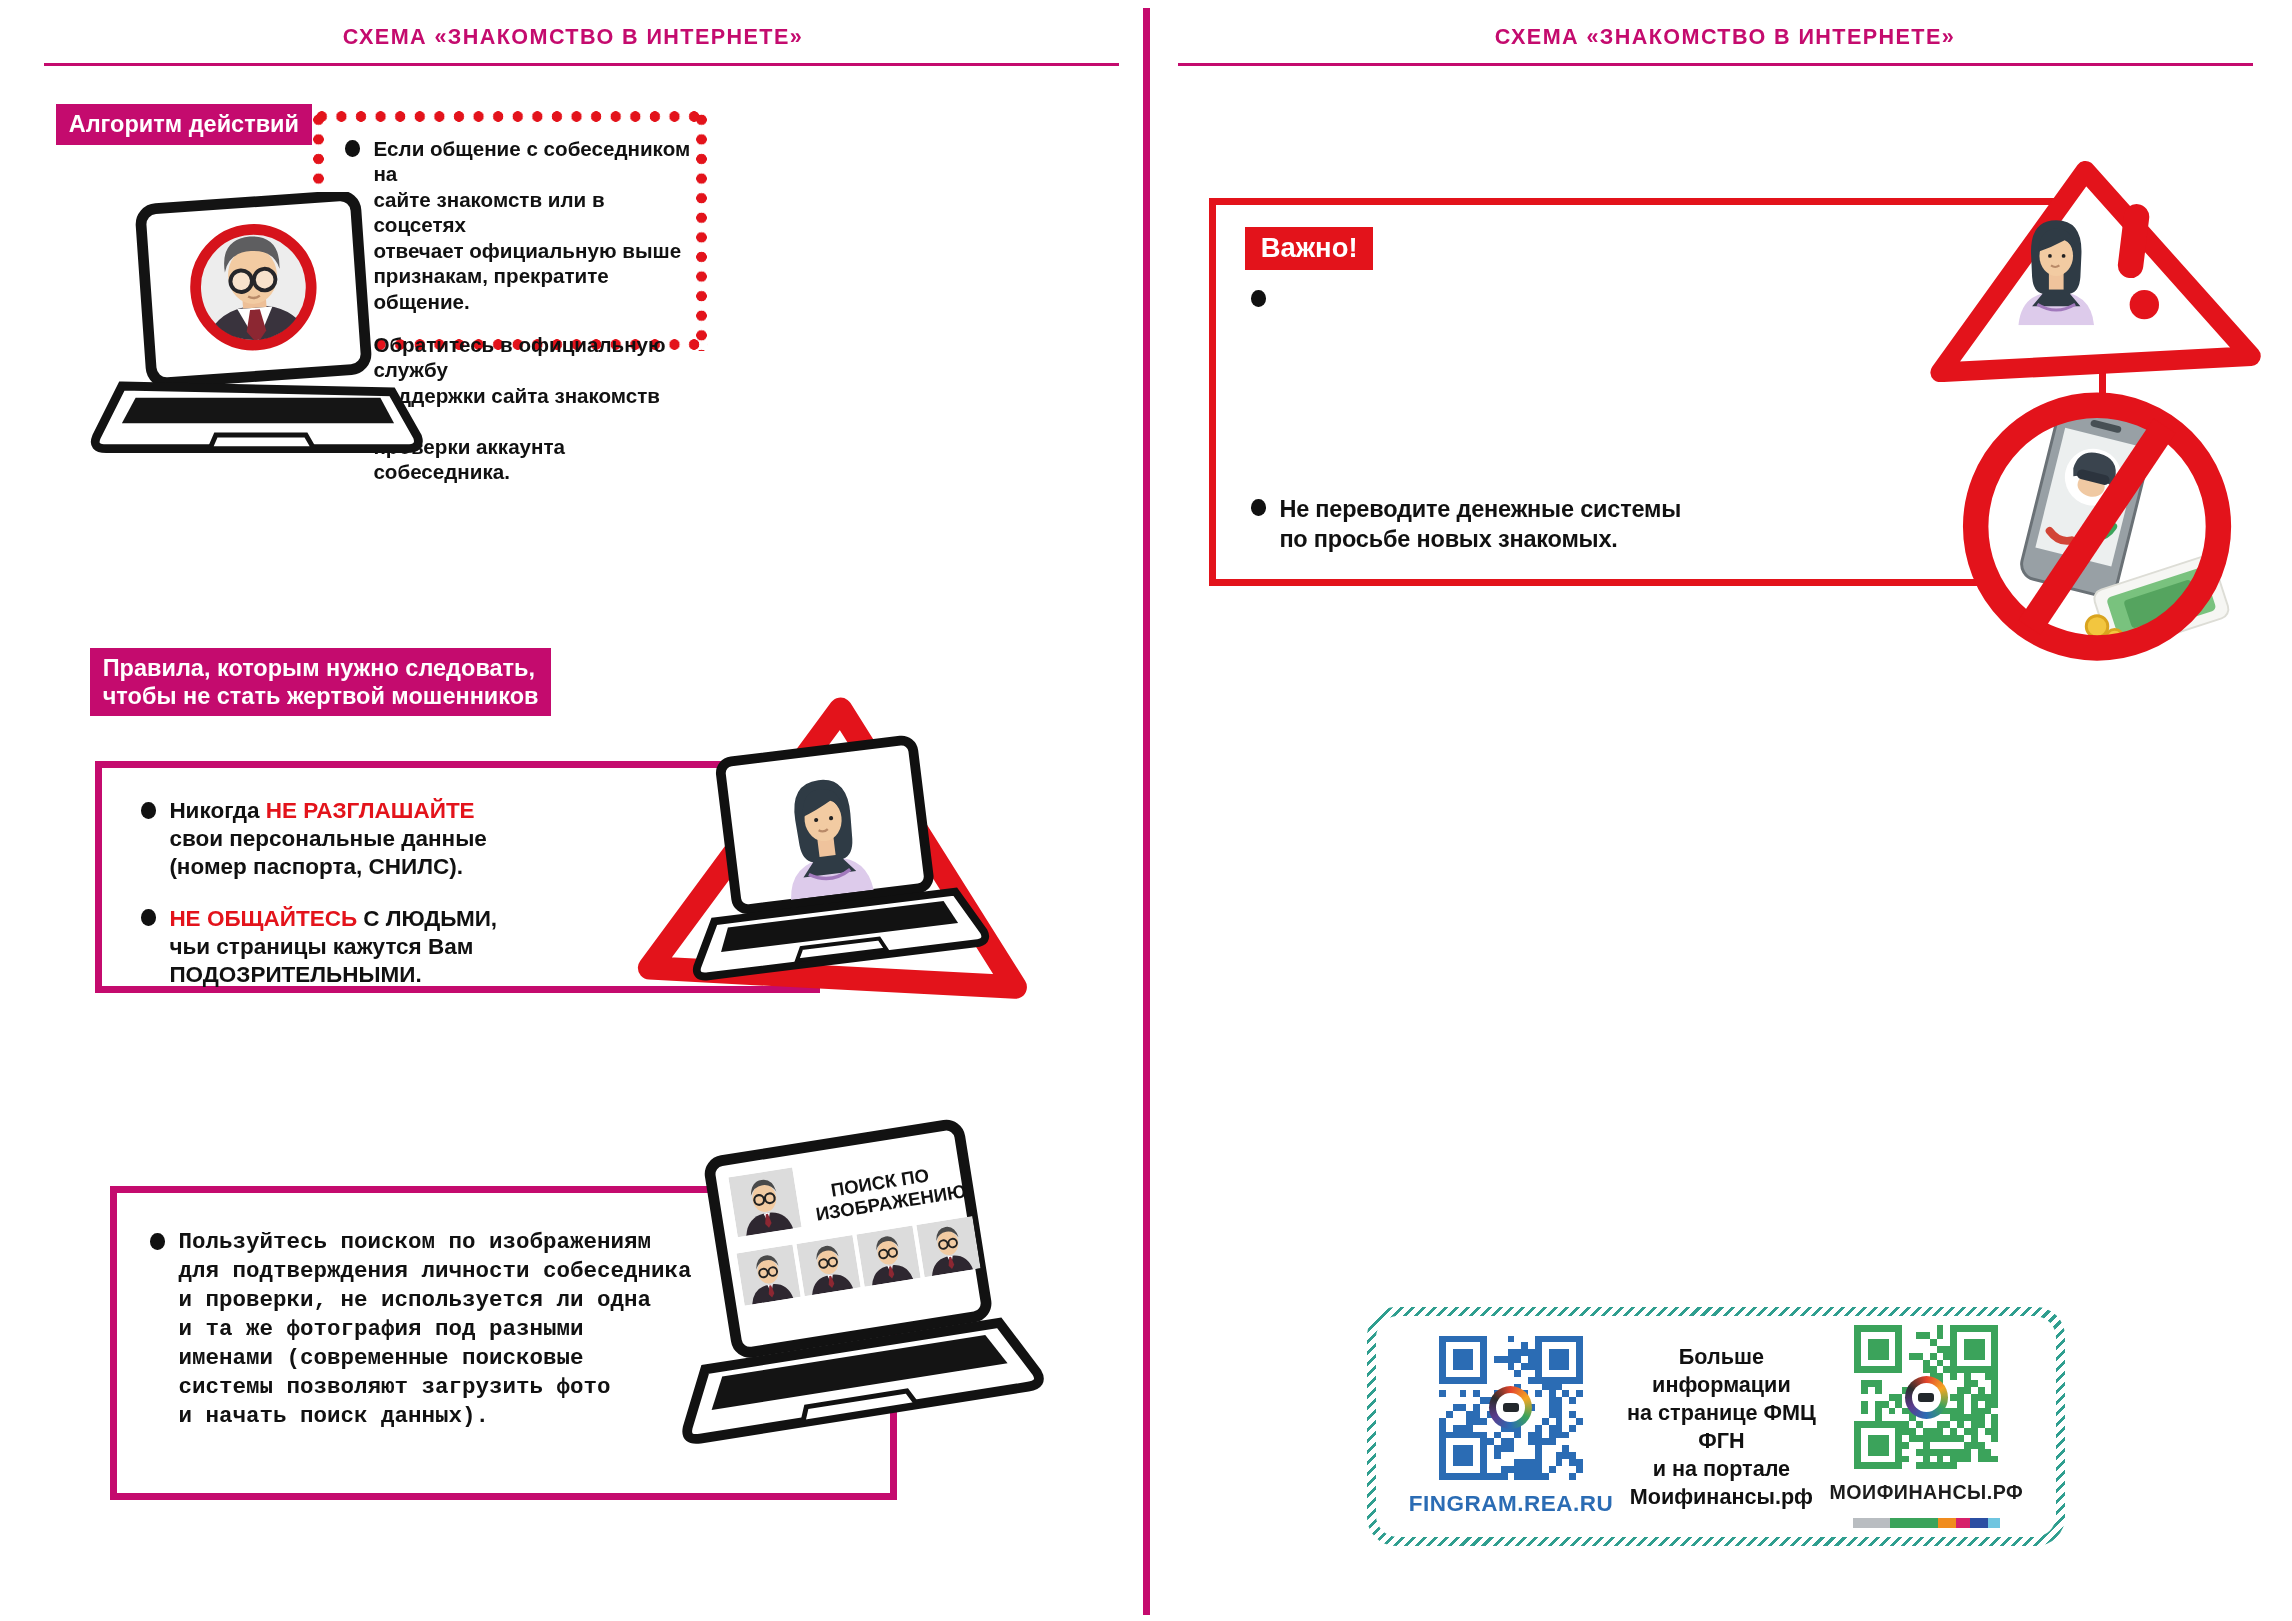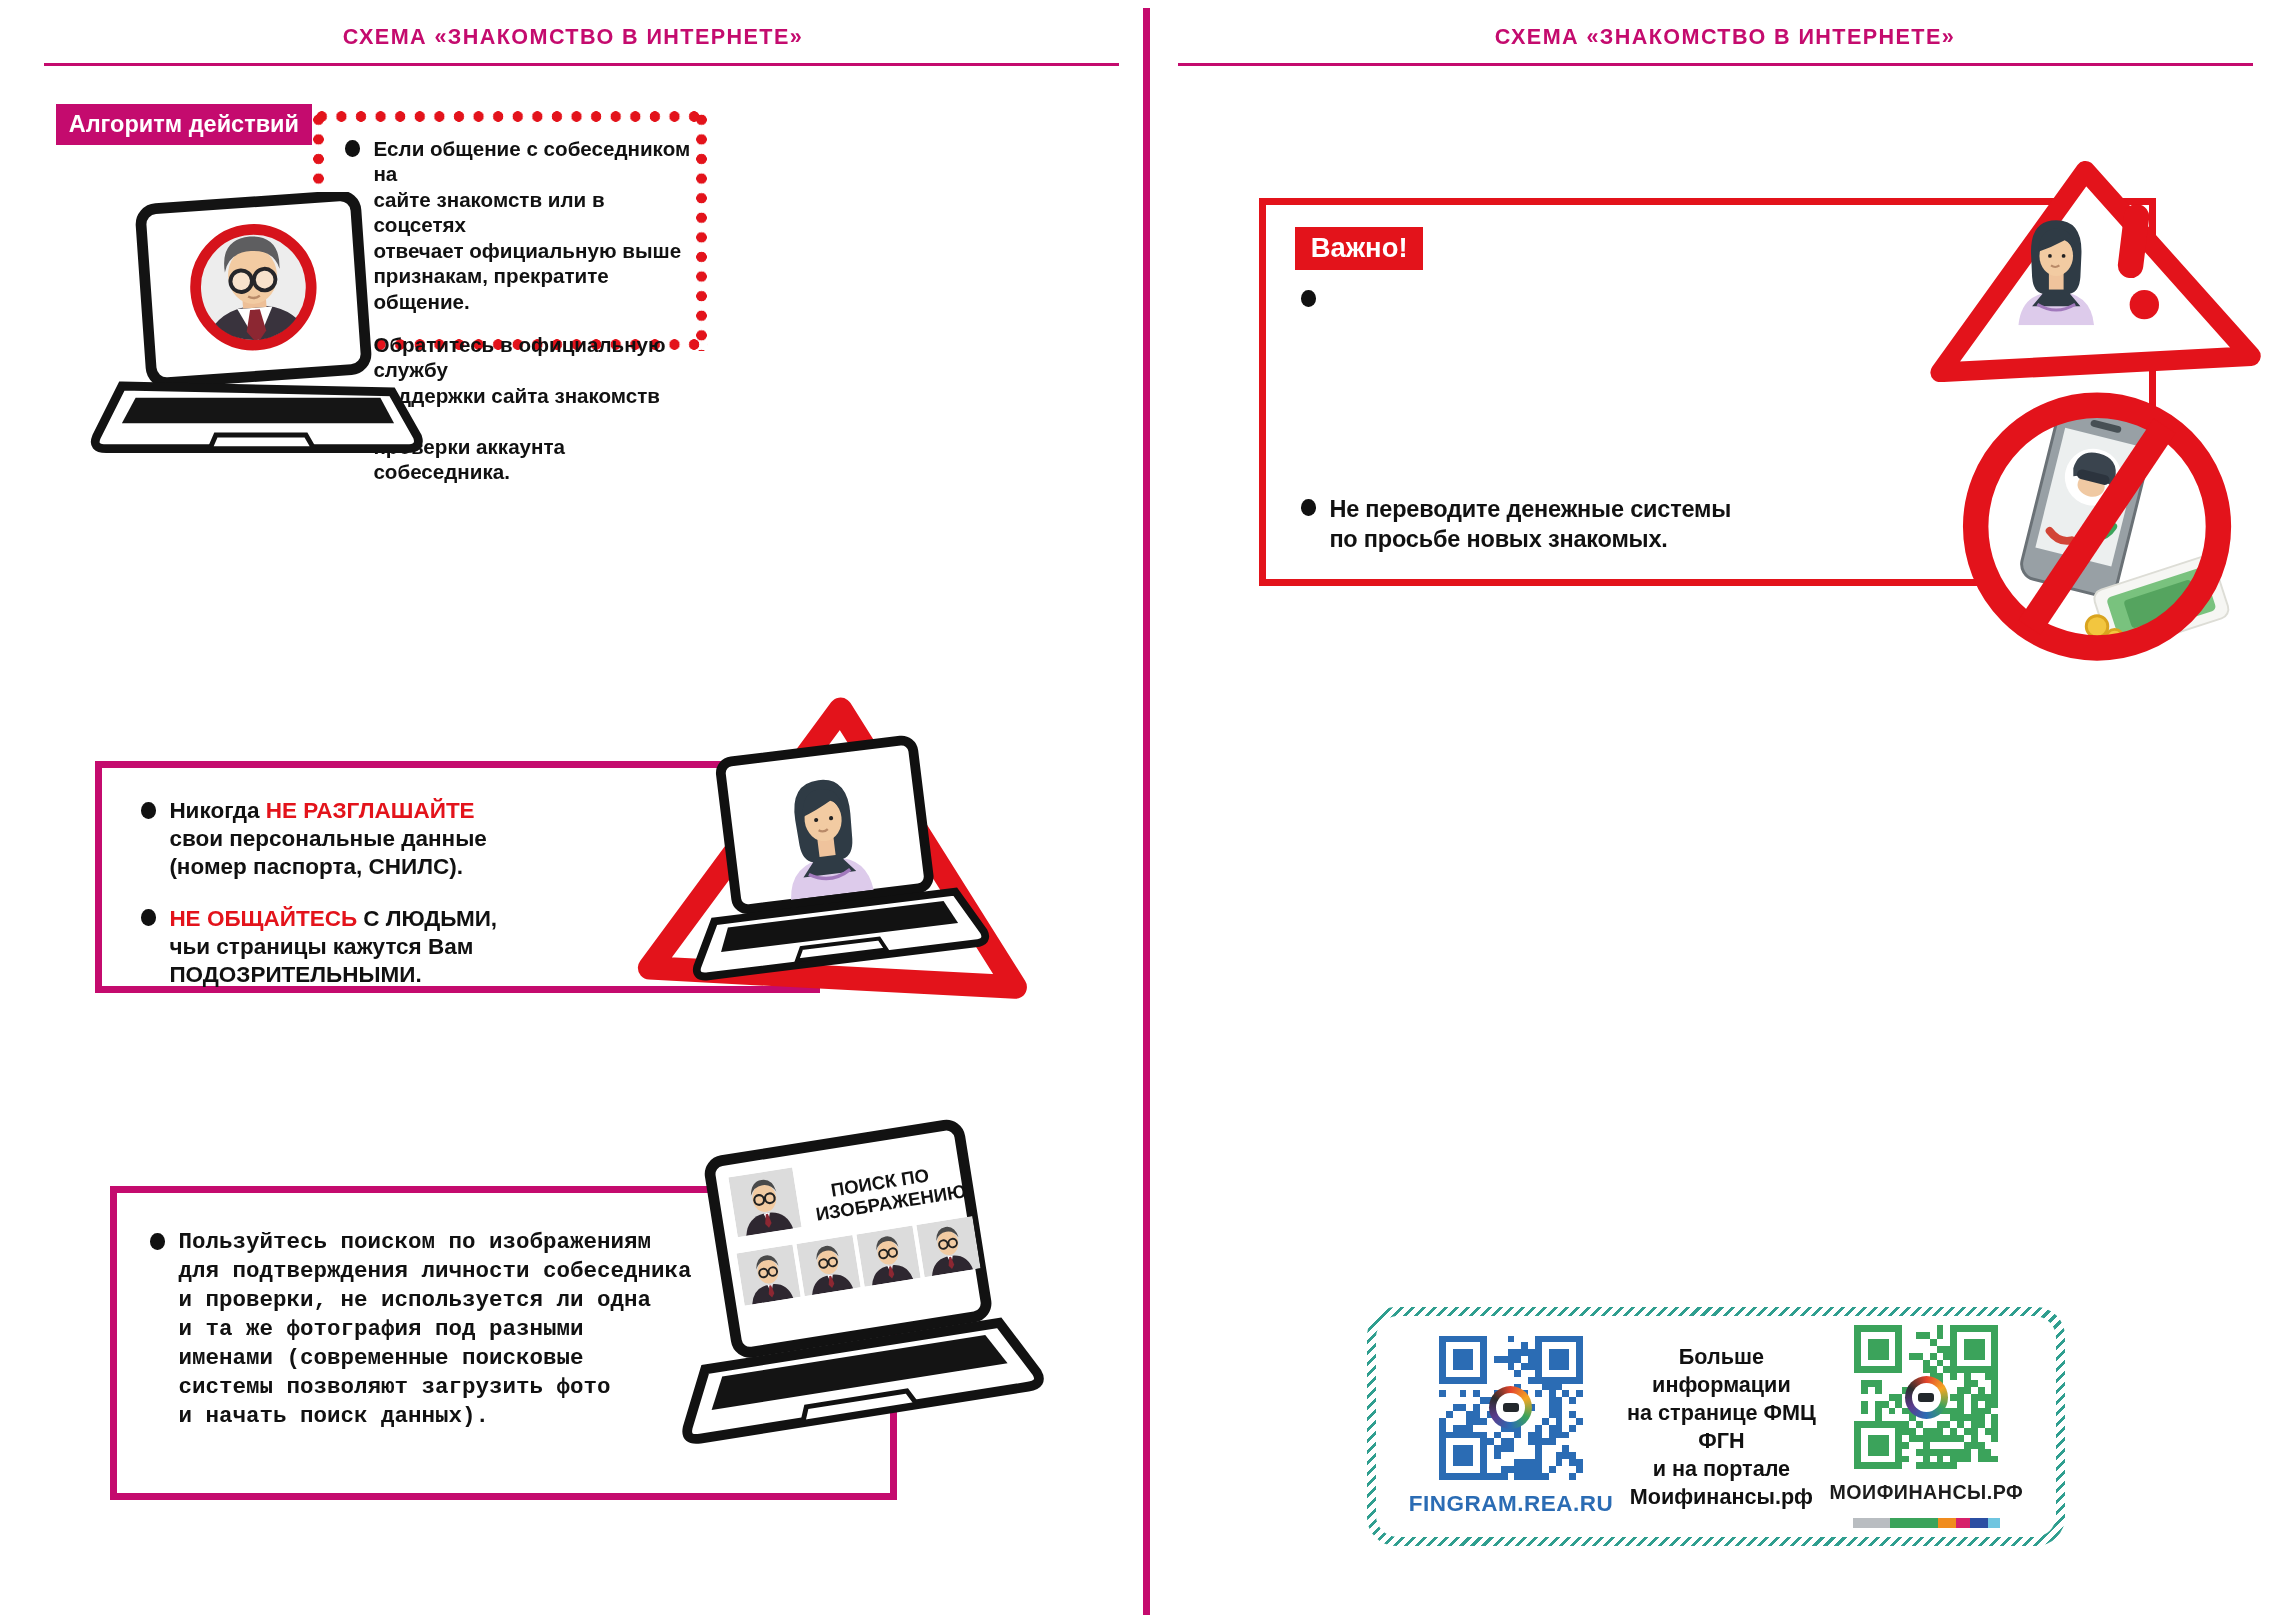--- a/index.html
+++ b/index.html
@@ -165,20 +165,22 @@
         <circle cx="202" cy="90" r="11" fill="#FFFFFF" fill-opacity="0.45" stroke="#26262A" stroke-width="4"></circle>
         <path d="M189 90 h2" stroke="#26262A" stroke-width="3"></path>
         <path d="M184 106 q6 4 12 0" stroke="#B98A68" stroke-width="2.5" fill="none"></path>
       </g>
     </g>
     <path d="M52 198 l276 6 26 46 q4 12 -11 12 H36 q-15 0 -10 -12 z" fill="#fff" stroke="#131313" stroke-width="9"></path>
     <path d="M66 210 h250 l14 26 H52 z" fill="#151515"></path>
     <path d="M148 248 h92 l8 14 h-106 z" fill="#fff" stroke="#131313" stroke-width="5"></path>
   </svg>
 
+  <div class="pink-label" style="left:90px;top:648px;line-height:28px;">Правила, которым нужно следовать,
+чтобы не стать жертвой мошенников</div>
 
   <div class="outline-box" style="left:95px;top:761px;width:711px;height:218px;">
     <div class="rules-list">
       <div class="bullet-item">
         <span class="bullet-dot"></span>
         <span class="bullet-text"><span>Никогда </span><span class="hl">НЕ РАЗГЛАШАЙТЕ</span><span>
 свои персональные данные
 (номер паспорта, СНИЛС).</span></span>
       </div>
       <div class="bullet-item">
@@ -225,21 +227,21 @@
       <use href="#sym-miniman" x="112" y="128" width="58" height="54"></use>
       <use href="#sym-miniman" x="174" y="128" width="58" height="54"></use>
       <use href="#sym-miniman" x="236" y="128" width="58" height="54"></use>
       <use href="#sym-miniman" x="298" y="128" width="58" height="54"></use>
       <path d="M62 240 h304 l30 56 q5 13 -11 13 H46 q-16 0 -11 -13 z" fill="#fff" stroke="#121212" stroke-width="10"></path>
       <path d="M78 250 h272 l18 32 H62 z" fill="#141414"></path>
       <path d="M158 294 h104 l8 15 h-118 z" fill="#fff" stroke="#121212" stroke-width="5"></path>
     </g>
   </svg>
 
-  <div class="red-box" style="left:1259px;top:198px;width:883px;height:374px;">
+  <div class="red-box" style="left:1209px;top:198px;width:883px;height:374px;">
     <div class="imp-label">Важно!</div>
     <div class="imp-item" style="top:80px;">
       <div class="bullet-item">
         <span class="bullet-dot"></span>
       </div>
     </div>
     <div class="imp-item" style="top:289px;">
       <div class="bullet-item">
         <span class="bullet-dot"></span>
         <span class="bullet-text">Не переводите денежные системы

